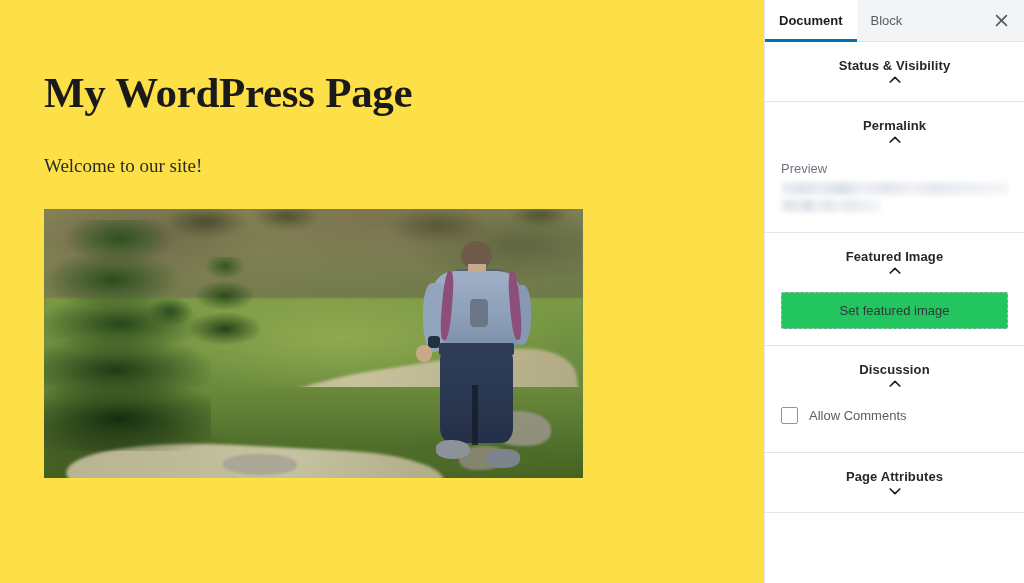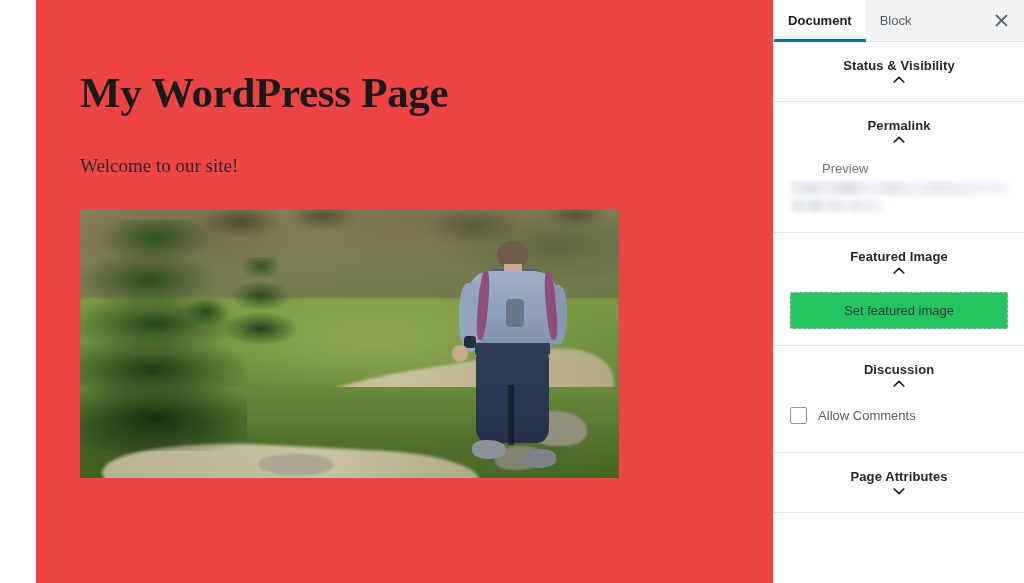--- a/index.html
+++ b/index.html
@@ -19,23 +19,22 @@
     height: 583px;
     display: flex;
     background: #ffffff;
   }
 
   
   .editor-canvas {
     position: relative;
     width: 764px;
     height: 583px;
-    background: #ef4444;
+    background: #fde047;
     overflow: hidden;
-    margin-left: 36px;
   }
 
   .post-title {
     position: absolute;
     left: 44px;
     top: 66px;
     font-family: "Liberation Serif", serif;
     font-weight: 700;
     font-size: 43px;
     line-height: 54px;
@@ -315,21 +314,20 @@
     font-size: 13px;
     font-family: "Liberation Sans", sans-serif;
     cursor: pointer;
     text-align: center;
   }
 
   .preview-label {
     font-size: 13px;
     color: #6c7781;
     padding: 0 0 6px 0;
-    margin-left: 32px;
   }
   .redacted { display: block; }
   .redacted-line {
     height: 13px;
     margin-bottom: 4px;
     border-radius: 1px;
     background: linear-gradient(90deg,
       #eceff3 0%, #dfe3e9 9%, #e9ecf1 18%, #d9dee6 27%,
       #eef0f4 36%, #e2e6ec 47%, #f0f2f5 58%, #e4e8ee 68%,
       #eceff3 80%, #f4f6f8 100%);

